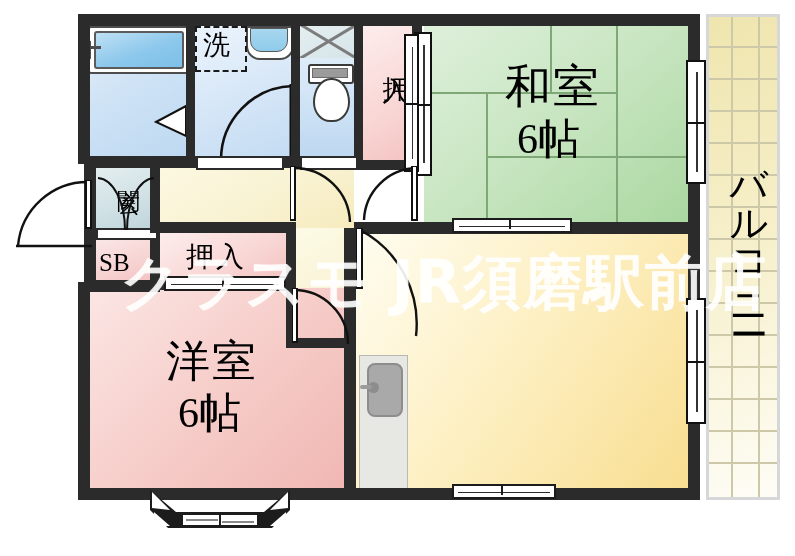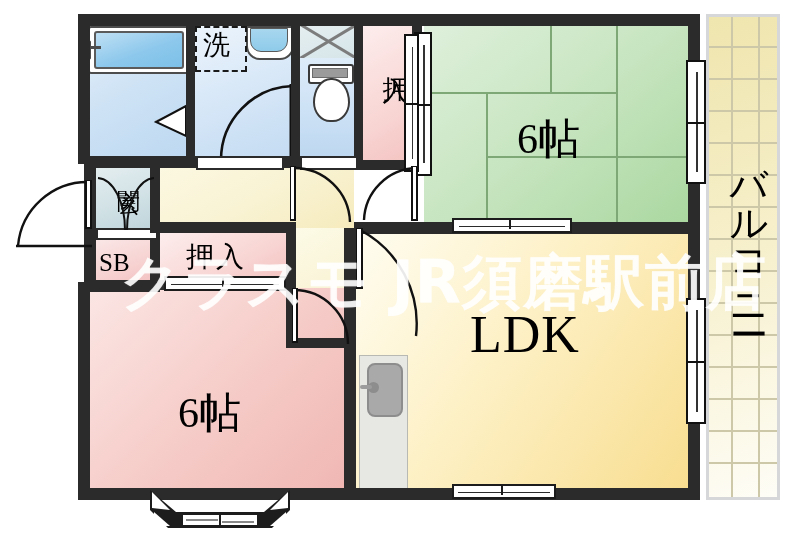--- a/index.html
+++ b/index.html
@@ -147,24 +147,25 @@
   <div class="xbox" style="left:300px;top:22px;width:56px;height:36px;overflow:hidden;"></div>
   <div class="wc-tank" style="left:308px;top:64px;width:42px;height:16px;"></div>
   <i style="position:absolute;left:312px;top:68px;width:34px;height:8px;background:#9b9b9b;border:1px solid #6b6b6b;display:block;"></i>
   <div class="wc-bowl" style="left:313px;top:78px;width:33px;height:40px;"></div>
 
   <div class="sink-unit" style="left:359px;top:355px;width:47px;height:139px;"></div>
   <div class="sink-bowl" style="left:367px;top:363px;width:32px;height:50px;"></div>
   <div class="sink-tap" style="left:368px;top:382px;width:11px;height:11px;"></div>
   <div class="sink-spout" style="left:360px;top:385px;width:12px;"></div>
 
+  <div class="label" style="left:505px;top:64px;font-size:46px;letter-spacing:2px;">和室</div>
   <div class="label" style="left:517px;top:118px;font-size:42px;">6帖</div>
 
-  <div class="label" style="left:470px;top:309px;font-size:52px;letter-spacing:1px;font-family:'Liberation Serif',serif;">LDK</div>
-
+
+  <div class="label" style="left:166px;top:340px;font-size:44px;letter-spacing:2px;">洋室</div>
   <div class="label" style="left:178px;top:392px;font-size:42px;">6帖</div>
 
   <div class="vlabel" style="left:104px;top:172px;width:36px;font-size:23px;">玄関</div>
   <div class="label" style="left:99px;top:250px;font-size:25px;font-family:'Liberation Serif',serif;">SB</div>
 
   <div class="vlabel" style="left:372px;top:56px;width:36px;font-size:26px;">押入</div>
   <div class="label" style="left:186px;top:243px;font-size:28px;letter-spacing:2px;">押入</div>
 
   <div class="wall" style="left:78px;top:14px;width:622px;height:12px;"></div>
 

